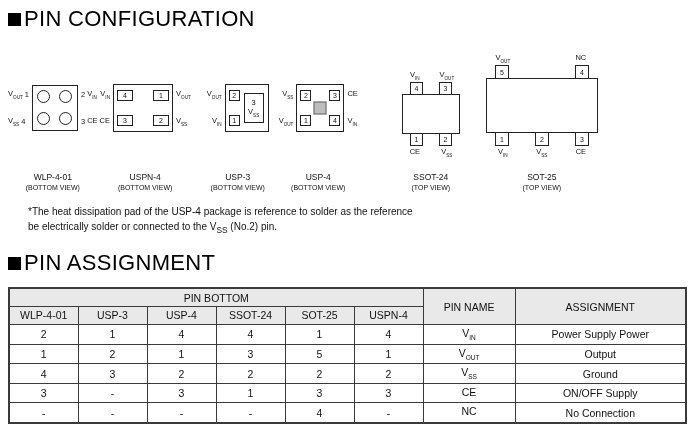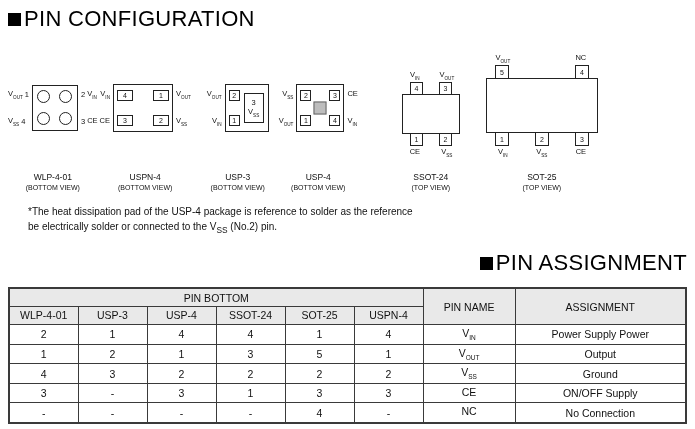--- a/index.html
+++ b/index.html
@@ -74,21 +74,21 @@
   .pins-pad2s { padding:0 9px; }
   .pinv { border:1px solid #222; background:#fff; font-size:7px; text-align:center; }
   .pinv-s { width:13px; height:13px; line-height:12px; }
   .pinv-l { width:14px; height:14px; line-height:13px; }
   .body58 { width:58px; height:40px; border:1.5px solid #222; background:#fff; margin:-1px 0; }
   .body112 { width:112px; height:55px; border:1.5px solid #222; background:#fff; margin:-1px 0; }
 
   
   .note { margin:12px 0 0 20px; font-size:10px; line-height:1.5; color:#111; }
 
-  .assignment-heading { margin-top:14px;justify-content:flex-end; }
+  .assignment-heading { margin-top:14px; }
 
   
   .pin-table { border-collapse:collapse; width:100%; margin-top:11px; font-size:10.5px;
                border:2px solid #3a3a3a; table-layout:fixed; }
   .pin-table th, .pin-table td { border:1px solid #3a3a3a; text-align:center; padding:2px; height:18px; font-weight:normal; }
   .pin-table th { background:#e9e9e9; }
 </style>
 </head>
 <body>
 

